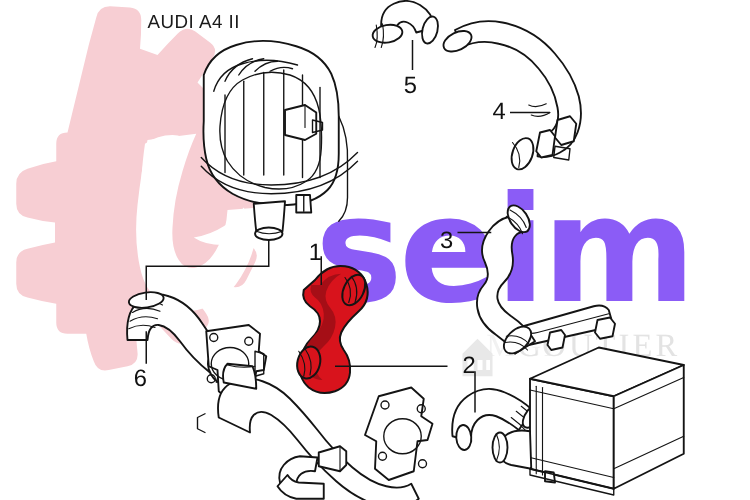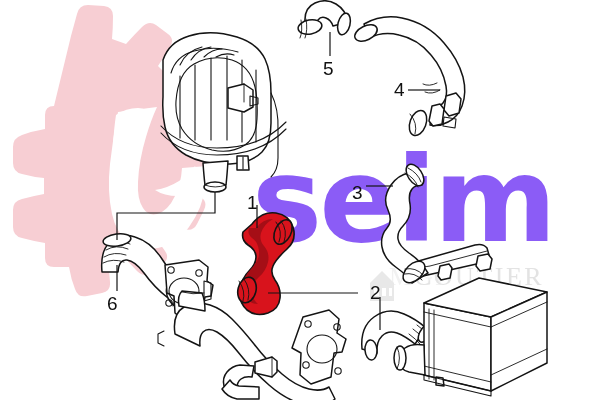--- a/index.html
+++ b/index.html
@@ -419,20 +419,21 @@
 
       <path class="lead" d="M408,90 L440,90"></path>
 
       <path class="lead" d="M330,56 L330,32"></path>
 
       <path class="lead" d="M215,192 L215,213 L117,213 L117,240"></path>
       <path class="lead" d="M117,265 L117,291"></path>
     </g>
   </svg>
 
+  <div class="title-text">AUDI A4 II</div>
 
   <div class="callout" style="left:247px; top:192px;">1</div>
   <div class="callout" style="left:370px; top:282px;">2</div>
   <div class="callout" style="left:352px; top:182px;">3</div>
   <div class="callout" style="left:394px; top:79px;">4</div>
   <div class="callout" style="left:323px; top:58px;">5</div>
   <div class="callout" style="left:107px; top:293px;">6</div>
 
 </div>
 

